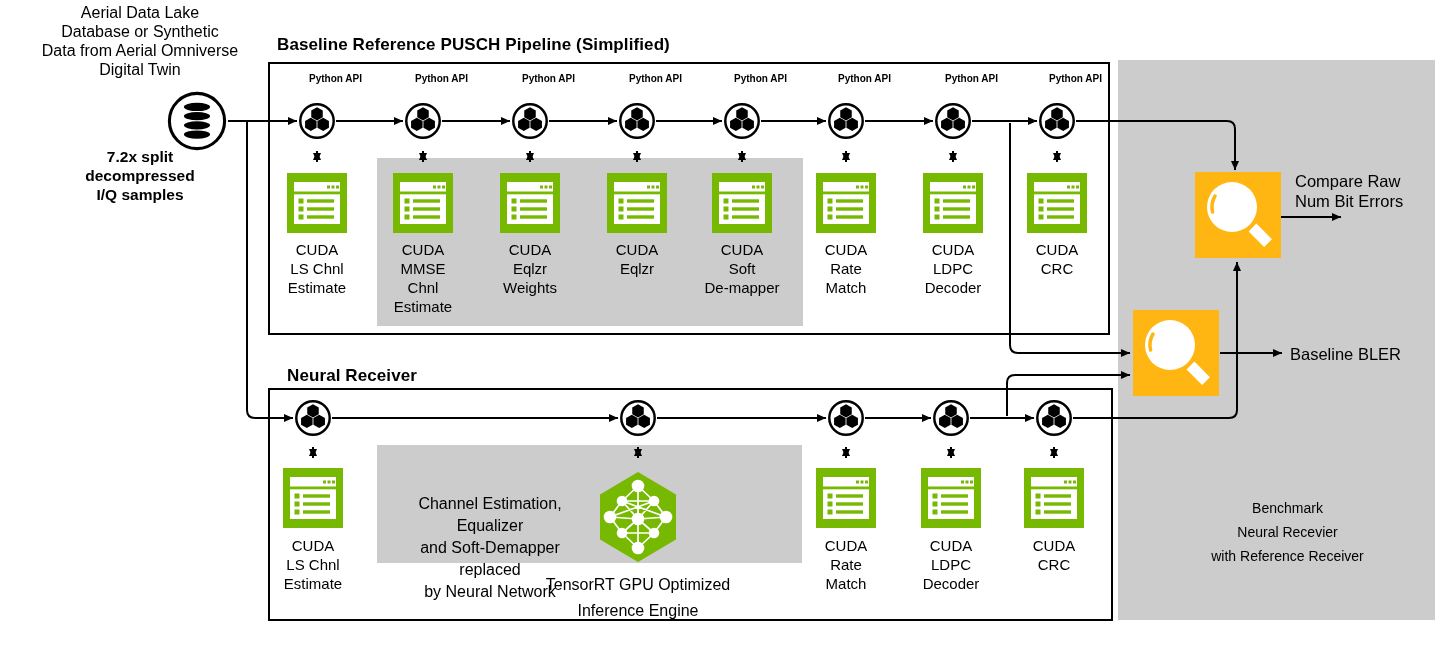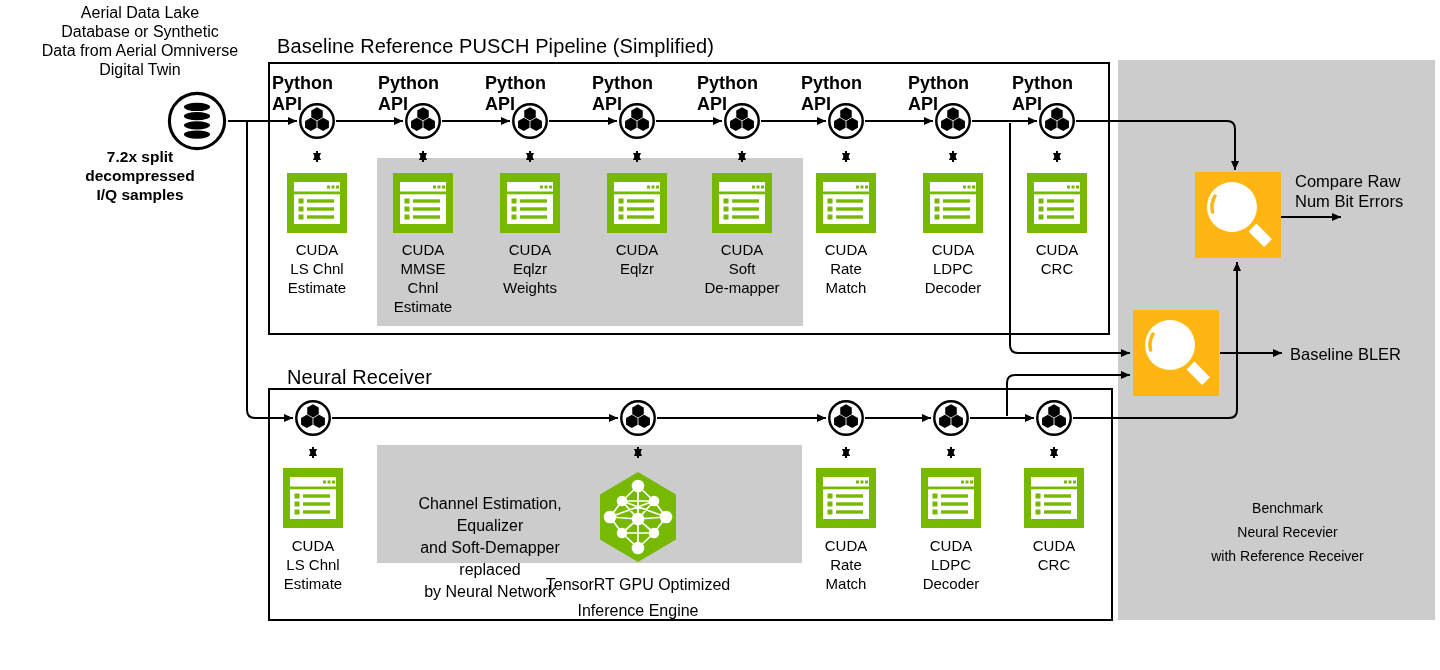--- a/index.html
+++ b/index.html
@@ -4,24 +4,24 @@
 <style>
   html,body{margin:0;padding:0;background:#fff;}
   .canvas{
     position:relative;width:1440px;height:670px;background:#fff;overflow:hidden;
     font-family:"Liberation Sans","DejaVu Sans",sans-serif;color:#000;
   }
   .abs{position:absolute;}
   .ml{white-space:pre-line;}
   .panel{background:#cccccc;}
   .pipebox{border:2px solid #000;background:transparent;}
-  .box-title{font-size:20px;font-weight:400;letter-spacing:.1px;}
+  .box-title{font-size:17px;font-weight:700;letter-spacing:.1px;}
   .src-title{font-size:16px;font-weight:500;line-height:19px;text-align:center;}
   .src-caption{font-size:15.5px;font-weight:700;line-height:19px;text-align:center;}
-  .api-label{font-size:18px;font-weight:700;text-align:left;}
+  .api-label{font-size:10px;font-weight:700;text-align:right;}
   .stage{width:120px;}
   .stage .api-label{position:absolute;left:15px;top:0;width:90px;}
   .stage .node{position:absolute;left:41px;width:38px;height:38px;}
   .stage .doc{position:absolute;left:30px;width:60px;height:60px;}
   .stage .stage-label{position:absolute;left:0;top:167px;width:120px;
     font-size:15px;font-weight:500;line-height:19px;text-align:center;}
   .stage.bottom .node{top:0;}
   .stage.bottom .doc{top:69px;}
   .stage.bottom .stage-label{top:137px;}
   .stage.top .node{top:29px;}

